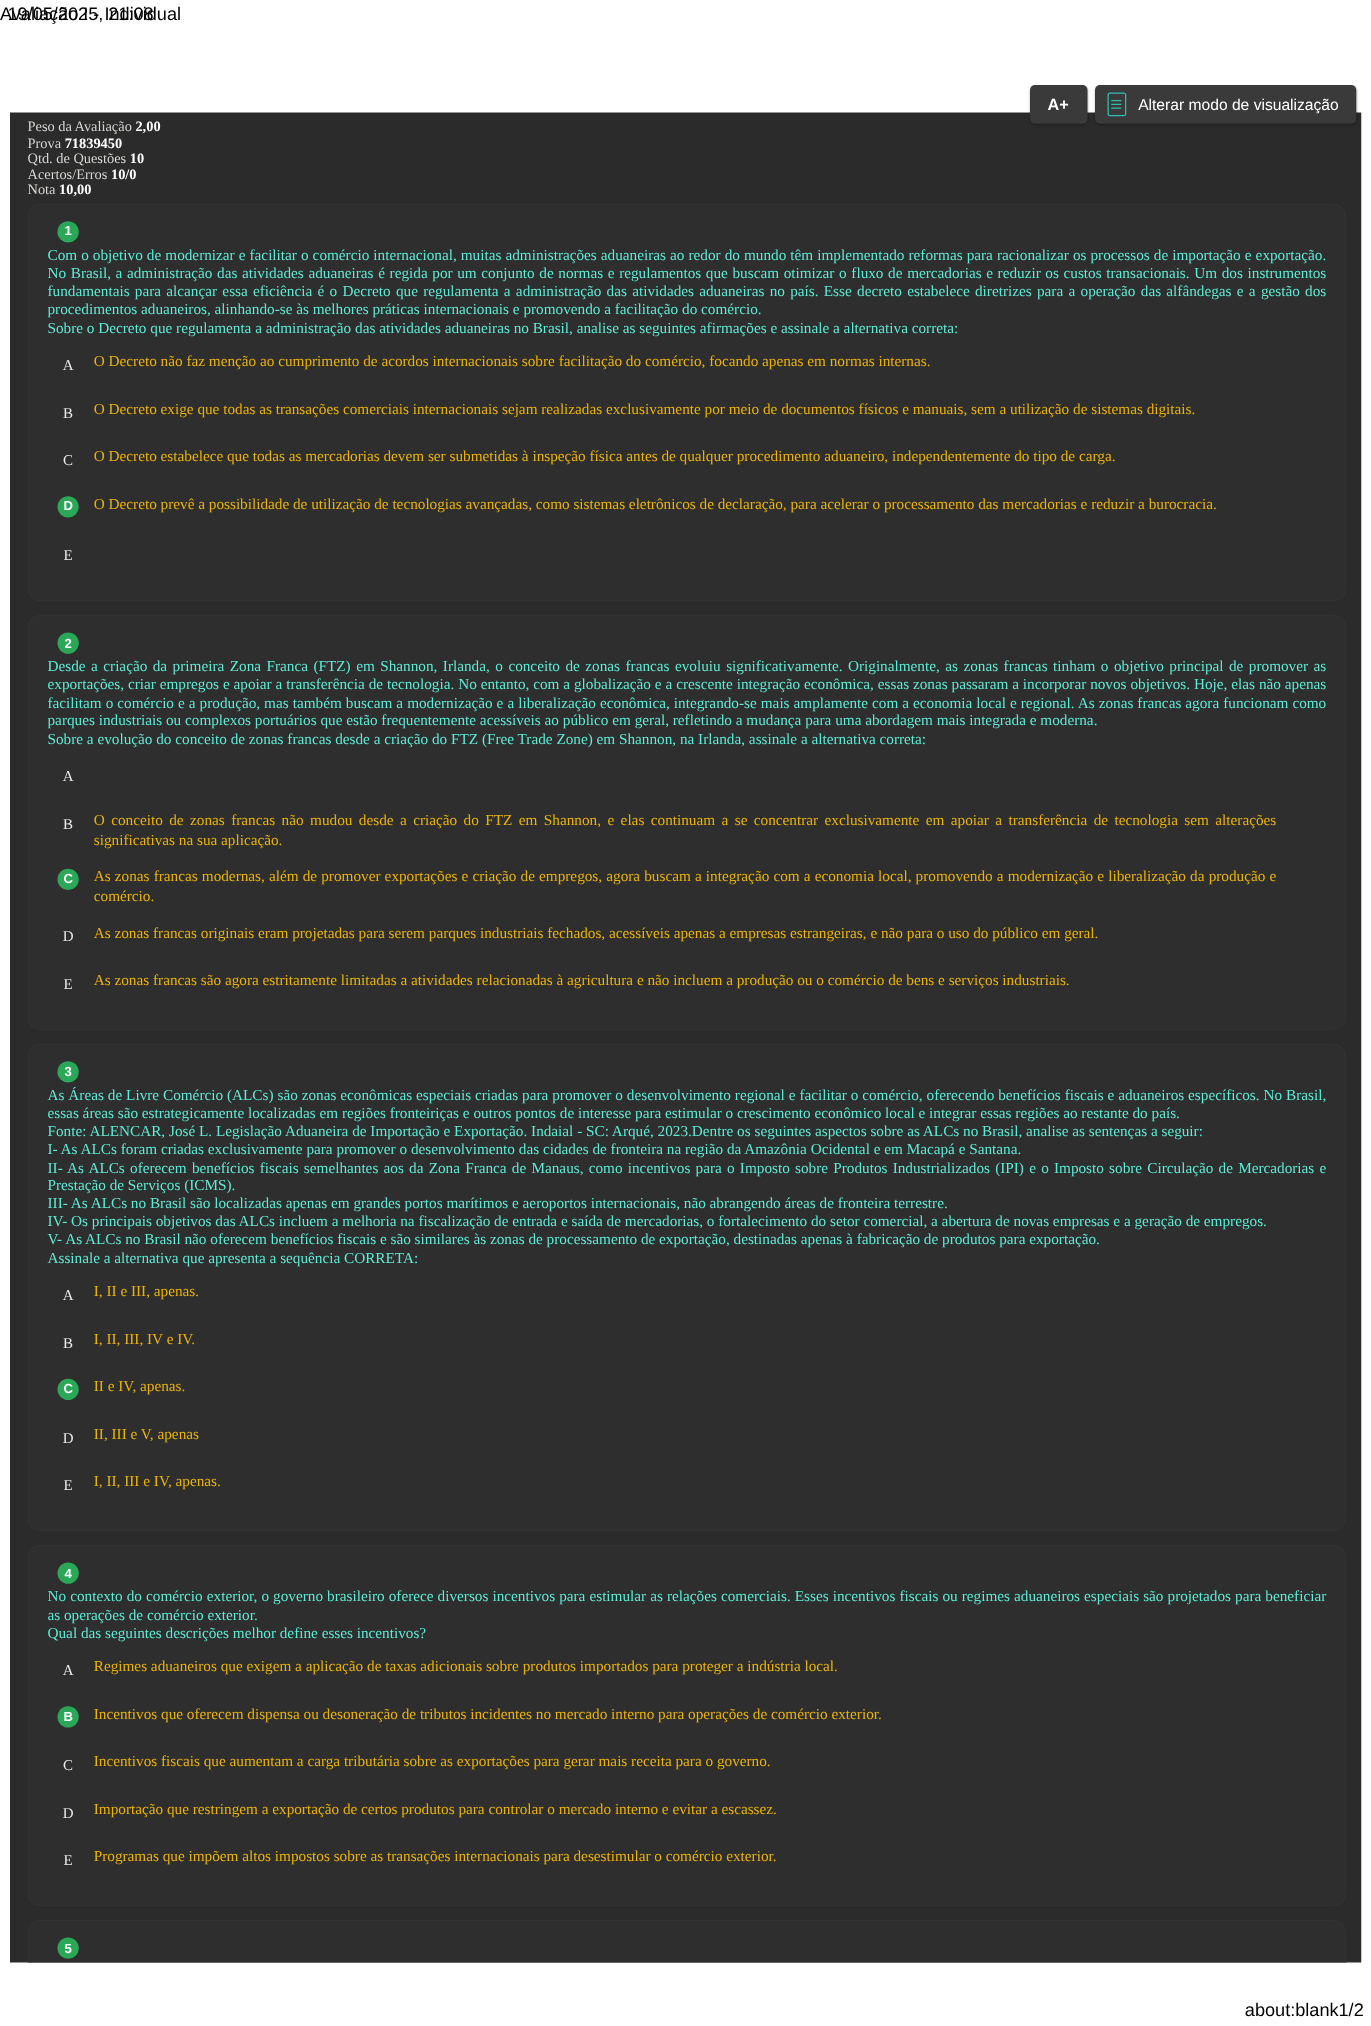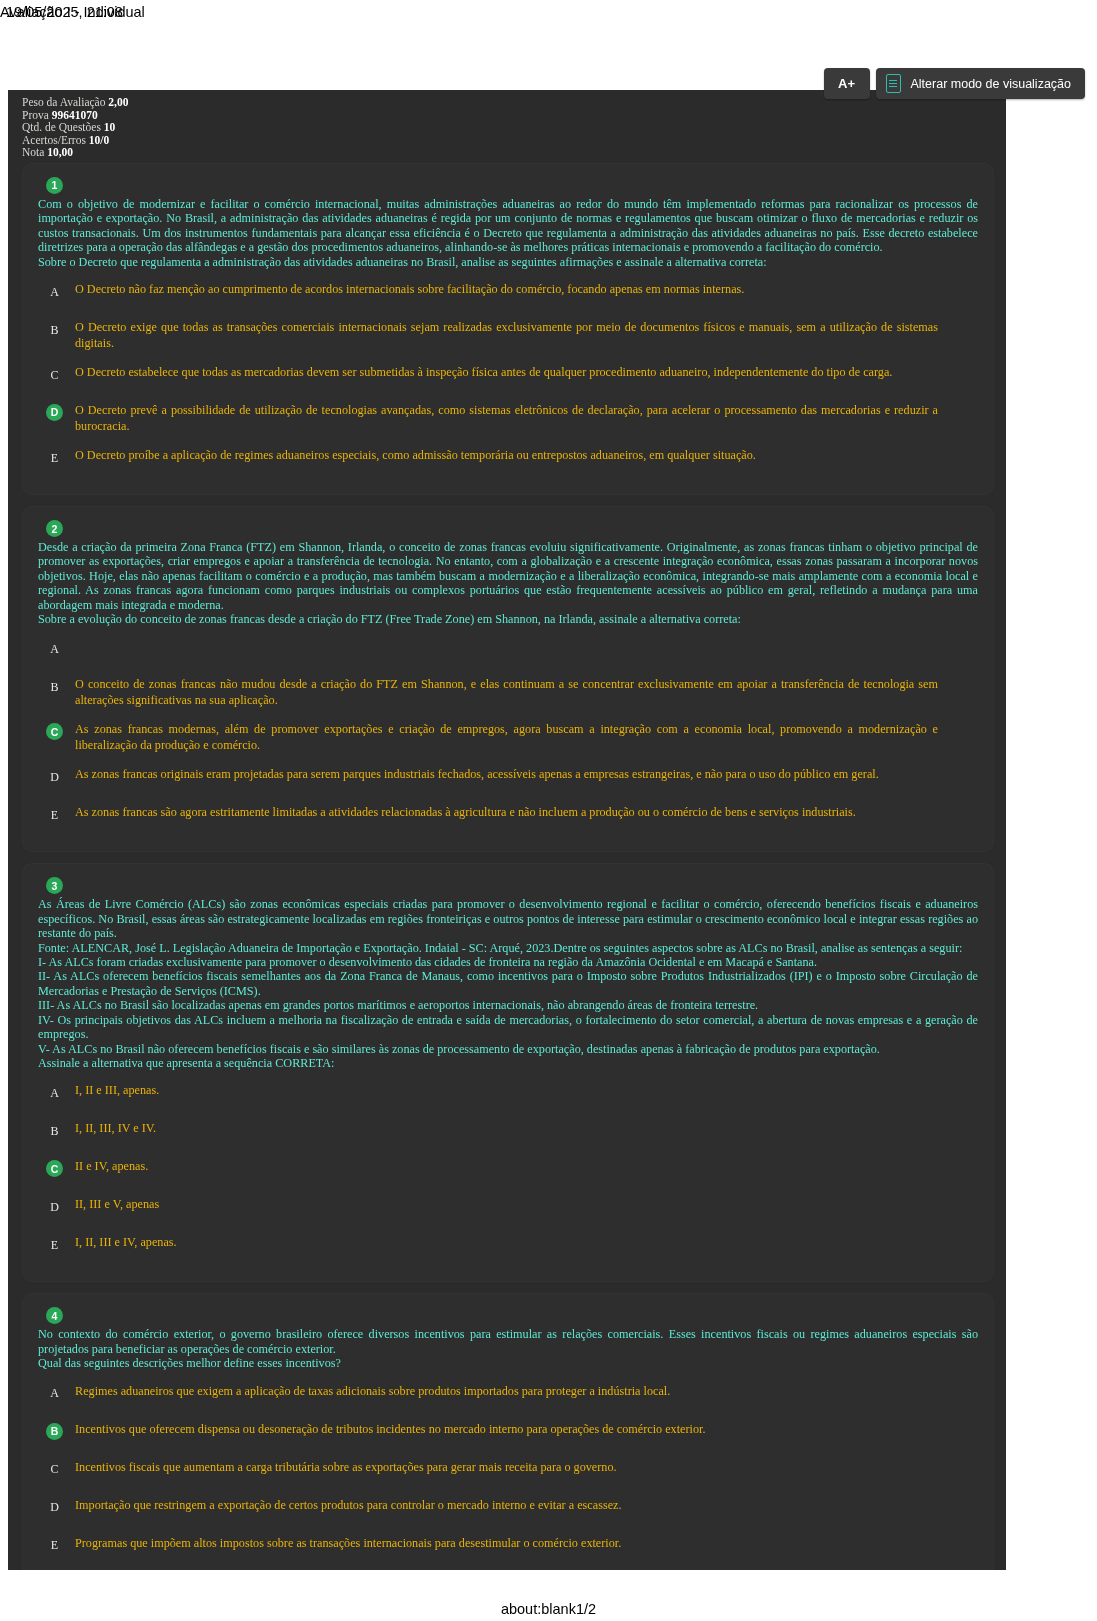--- a/index.html
+++ b/index.html
@@ -31,21 +31,21 @@
   .print-header .ph-left { flex: 0 0 auto; }
   .print-header .ph-center {
     position: absolute;
     left: 0; right: 0;
     pointer-events: none;
   }
   .print-footer {
     position: absolute;
     bottom: 4px; left: 0; right: 0;
     display: flex;
-    justify-content: center;
+    justify-content: flex-end;
     padding: 0 6px;
     box-sizing: border-box;
     font-family: "Liberation Sans", sans-serif;
     font-size: 14.5px;
     color: #000;
   }
 
   
   .toolbar {
     position: absolute;
@@ -89,21 +89,21 @@
     display: block;
     width: 8px; height: 1.5px;
     background: #2fbdb0;
   }
 
   
   .sheet {
     position: absolute;
     top: 90px;
     left: 8px;
-    width: 998px;
+    width: 1081px;
     height: 1480px;
     background: #2b2b2b;
     box-sizing: border-box;
     overflow: hidden;
   }
 
   .meta {
     padding: 6px 12px 4px 14px;
     color: #d8d6d2;
     font-size: 11.5px;
@@ -201,21 +201,21 @@
         <i></i>
       </span>
     <span>Alterar modo de visualização</span>
   </button>
 </div>
 
 <div class="sheet">
 
   <div class="meta">
     <div class="meta-row"><span>Peso da Avaliação</span> <b>2,00</b></div>
-    <div class="meta-row"><span>Prova</span> <b>99641070</b></div>
+    <div class="meta-row"><span>Prova</span> <b>71839450</b></div>
     <div class="meta-row"><span>Qtd. de Questões</span> <b>10</b></div>
     <div class="meta-row"><span>Acertos/Erros</span> <b>10/0</b></div>
     <div class="meta-row"><span>Nota</span> <b>10,00</b></div>
   </div>
 
   <div class="cards" id="cards">
       <div class="card">
         <div class="qnum">1</div>
         <div class="qtext">Com o objetivo de modernizar e facilitar o comércio internacional, muitas administrações aduaneiras ao redor do mundo têm implementado reformas para racionalizar os processos de importação e exportação. No Brasil, a administração das atividades aduaneiras é regida por um conjunto de normas e regulamentos que buscam otimizar o fluxo de mercadorias e reduzir os custos transacionais. Um dos instrumentos fundamentais para alcançar essa eficiência é o Decreto que regulamenta a administração das atividades aduaneiras no país. Esse decreto estabelece diretrizes para a operação das alfândegas e a gestão dos procedimentos aduaneiros, alinhando-se às melhores práticas internacionais e promovendo a facilitação do comércio.
 Sobre o Decreto que regulamenta a administração das atividades aduaneiras no Brasil, analise as seguintes afirmações e assinale a alternativa correta:</div>
@@ -231,21 +231,20 @@
           <div class="option">
             <span class="opt-letter">C</span>
             <span class="opt-text">O Decreto estabelece que todas as mercadorias devem ser submetidas à inspeção física antes de qualquer procedimento aduaneiro, independentemente do tipo de carga.</span>
           </div>
           <div class="option">
             <span class="opt-letter sel">D</span>
             <span class="opt-text">O Decreto prevê a possibilidade de utilização de tecnologias avançadas, como sistemas eletrônicos de declaração, para acelerar o processamento das mercadorias e reduzir a burocracia.</span>
           </div>
           <div class="option">
             <span class="opt-letter">E</span>
-            <span class="opt-text">O Decreto proíbe a aplicação de regimes aduaneiros especiais, como admissão temporária ou entrepostos aduaneiros, em qualquer situação.</span>
           </div>
         </div>
       </div>
       <div class="card">
         <div class="qnum">2</div>
         <div class="qtext">Desde a criação da primeira Zona Franca (FTZ) em Shannon, Irlanda, o conceito de zonas francas evoluiu significativamente. Originalmente, as zonas francas tinham o objetivo principal de promover as exportações, criar empregos e apoiar a transferência de tecnologia. No entanto, com a globalização e a crescente integração econômica, essas zonas passaram a incorporar novos objetivos. Hoje, elas não apenas facilitam o comércio e a produção, mas também buscam a modernização e a liberalização econômica, integrando-se mais amplamente com a economia local e regional. As zonas francas agora funcionam como parques industriais ou complexos portuários que estão frequentemente acessíveis ao público em geral, refletindo a mudança para uma abordagem mais integrada e moderna.
 Sobre a evolução do conceito de zonas francas desde a criação do FTZ (Free Trade Zone) em Shannon, na Irlanda, assinale a alternativa correta:</div>
         <div class="options">
           <div class="option">
             <span class="opt-letter">A</span>

